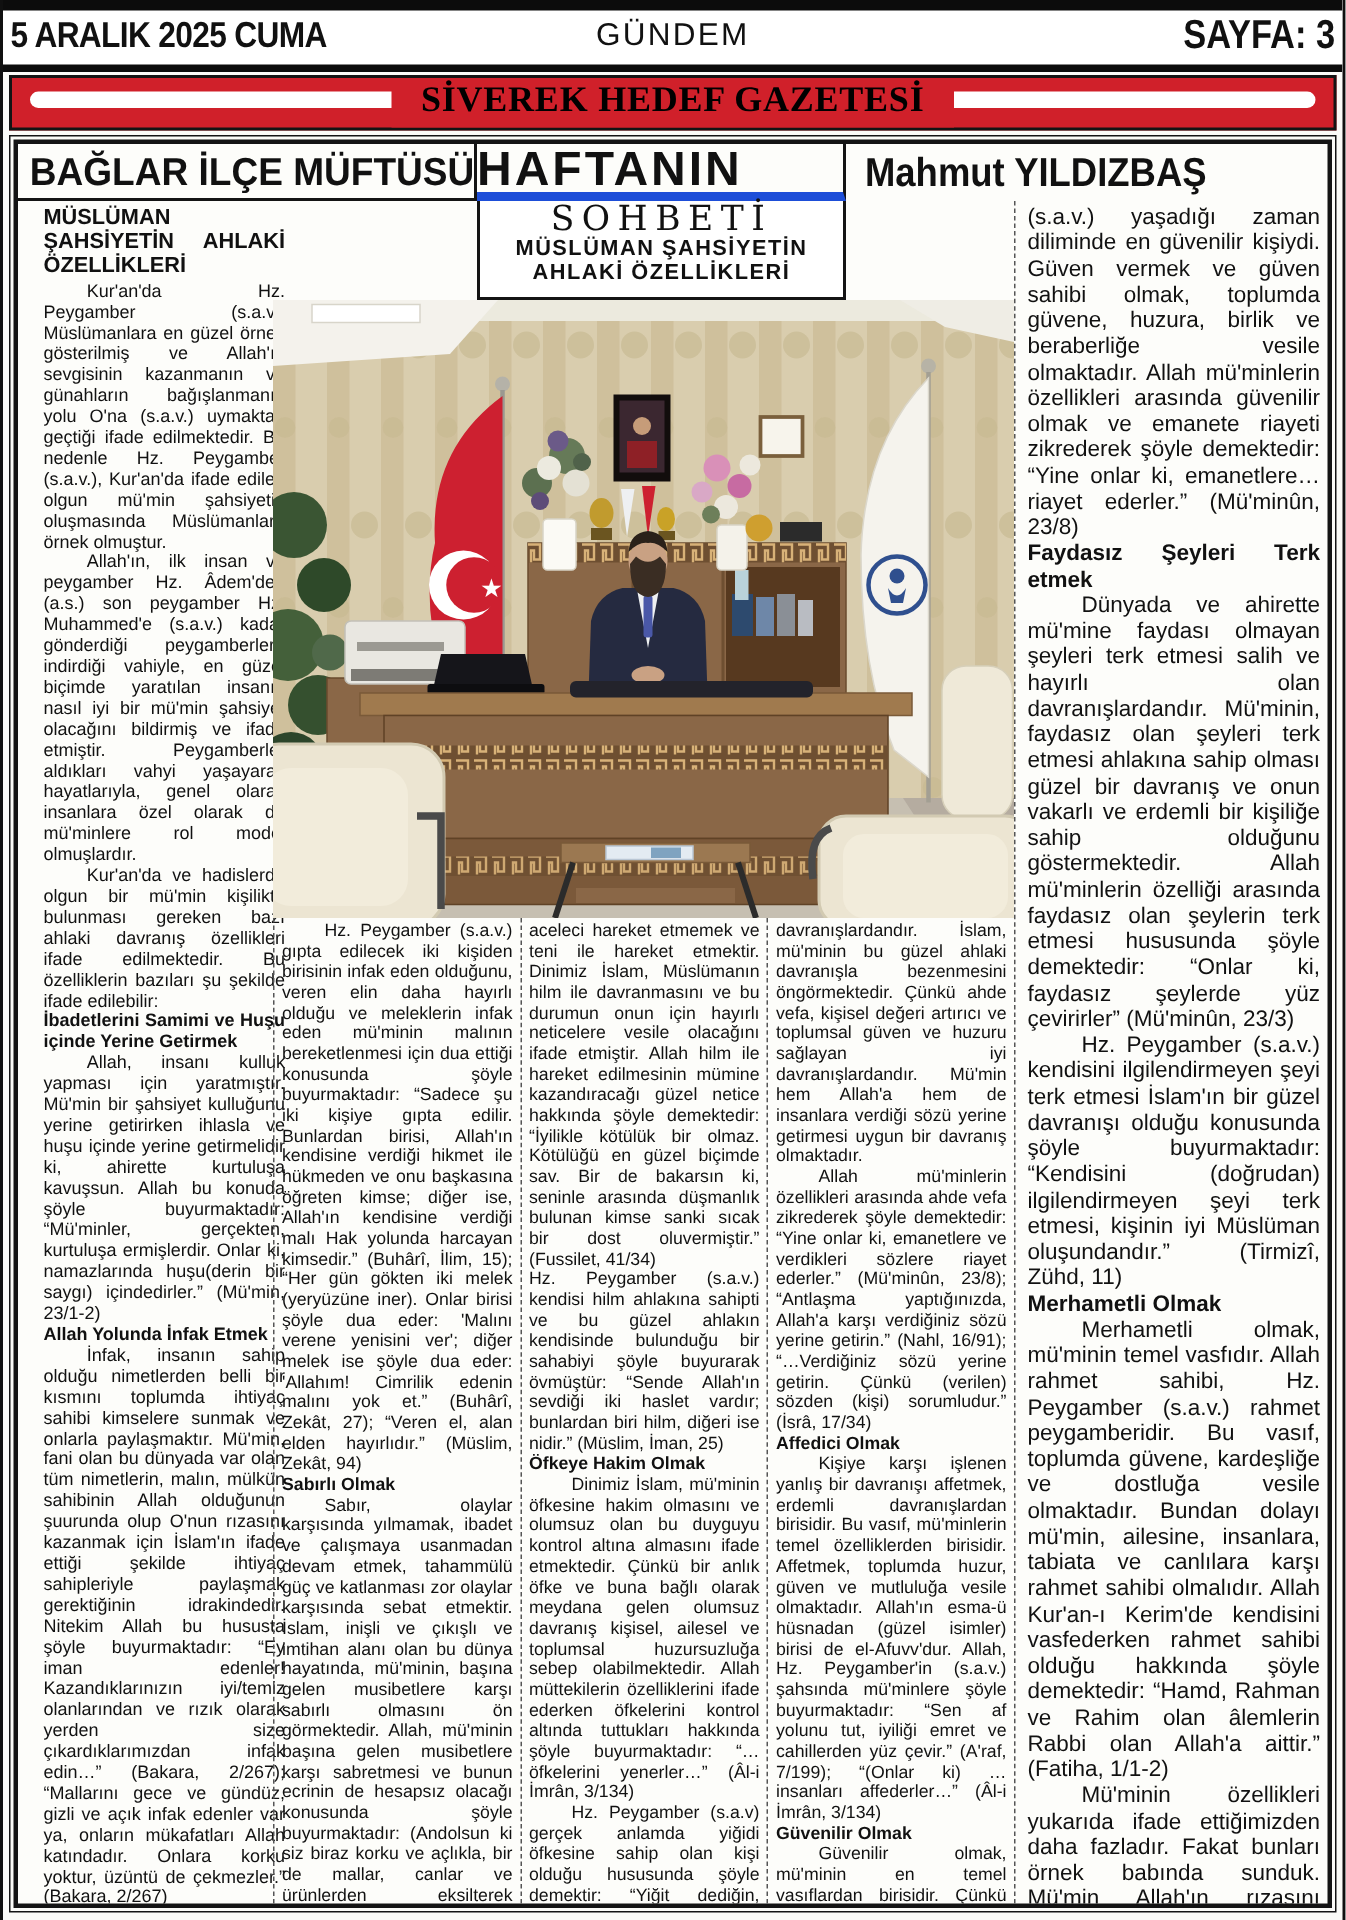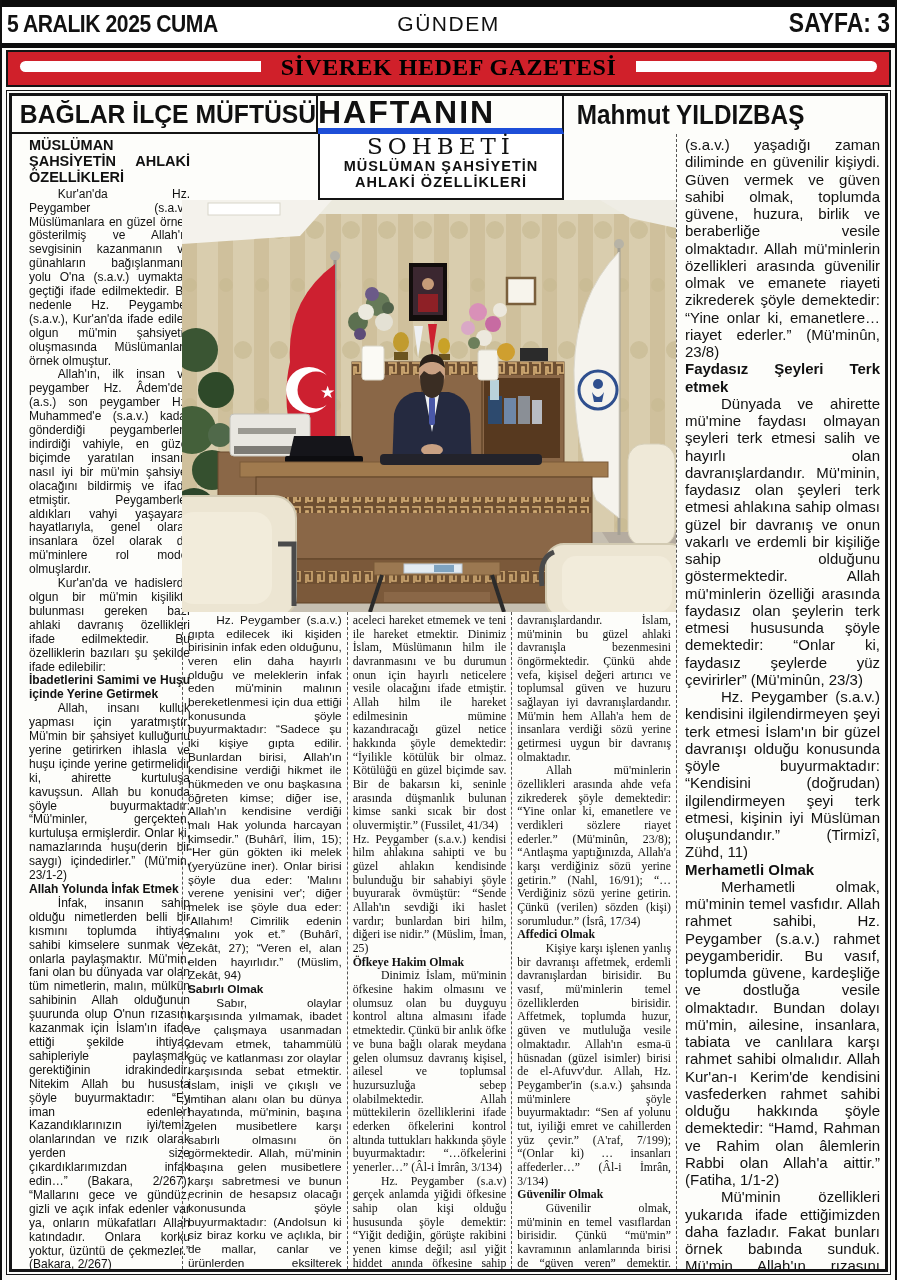--- a/index.html
+++ b/index.html
@@ -41,21 +41,21 @@
     border-left:2px solid #141414;border-right:2px solid #141414;border-bottom:2px solid #141414;
     background:#fff;text-align:center;z-index:6;padding-top:1px;}
   .sohbet-title{font-family:"DejaVu Serif",serif;font-weight:normal;font-size:23px;letter-spacing:5px;line-height:1.0;}
   .sohbet-sub{font-weight:bold;font-size:14.5px;letter-spacing:1px;line-height:1.12;}
   
   .col{position:absolute;box-sizing:border-box;overflow:hidden;text-align:justify;}
   .col1{left:12px;top:40px;width:170px;bottom:0;padding:1px 4px 2px 5px;font-size:12px;line-height:1.16;}
   .col5{left:664px;top:38px;right:0;bottom:0;border-left:1px dashed #555;padding:2px 5px 2px 8px;font-size:15px;line-height:1.15;}
   .bottomcols{position:absolute;left:170px;top:516px;width:494px;bottom:0;display:flex;border-left:1px dashed #555;box-sizing:border-box;}
   .bcol{flex:1;box-sizing:border-box;padding:2px 5px;overflow:hidden;font-size:11.8px;line-height:1.16;text-align:justify;}
-  .bcol + .bcol{border-left:1px dashed #555;font-family:Liberation Serif, serif;}
+  .bcol + .bcol{border-left:1px dashed #555;}
   .blk{margin:0;}
   .blk.p{text-indent:2.4em;}
   .blk.pc{text-indent:0;}
   .blk.h{font-weight:bold;text-indent:0;}
   .blk.hd{font-weight:bold;font-size:14.5px;line-height:1.12;margin-bottom:2px;}
   
   .photo{position:absolute;left:170px;top:104px;width:494px;height:412px;background:#d9cdae;overflow:hidden;}
   .photo svg{display:block;}
 </style>
 </head>

